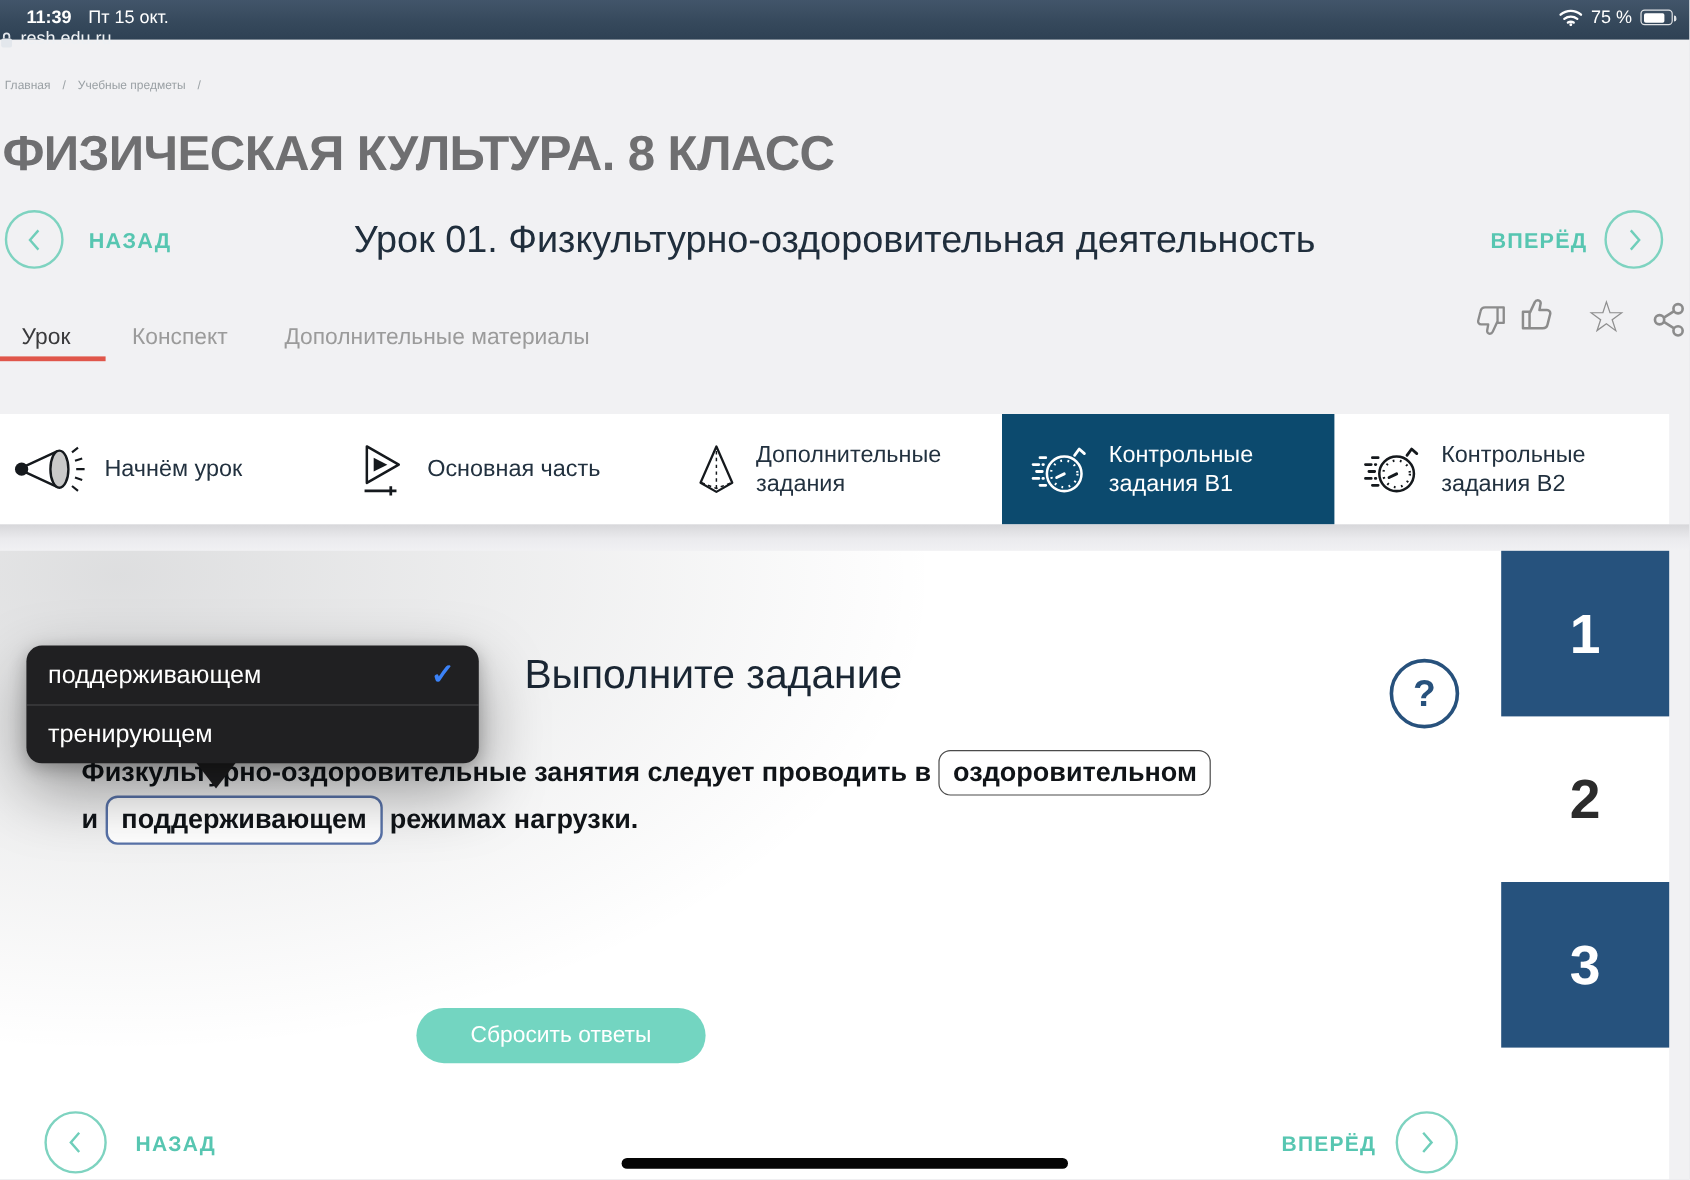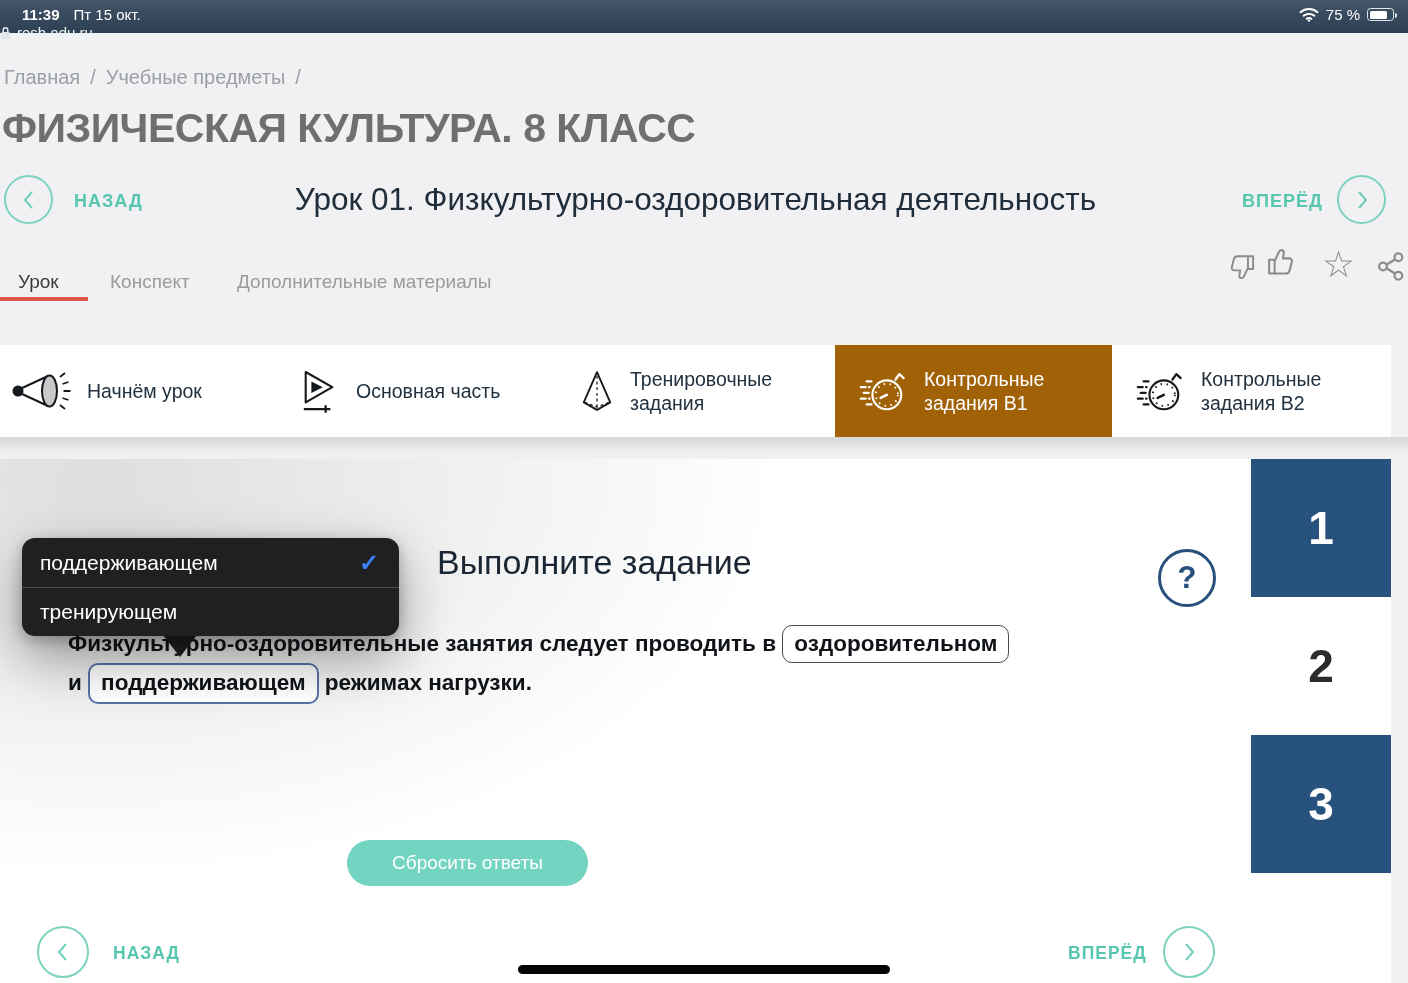--- a/index.html
+++ b/index.html
@@ -17,21 +17,21 @@
   }
   .status-left { position:absolute; top:6px; left:22px; display:flex; gap:14px; align-items:center; font-size:15px; }
   .status-time { font-weight:bold; }
   .status-right { position:absolute; top:6px; right:14px; display:flex; gap:7px; align-items:center; font-size:15px; }
   .battery { width:27px; height:13px; border:1.5px solid rgba(255,255,255,.85); border-radius:3.5px; position:relative; }
   .battery-fill { position:absolute; left:1.5px; top:1.5px; bottom:1.5px; width:70%; background:#fff; border-radius:1.5px; }
   .battery-nub { position:absolute; right:-4px; top:3.5px; width:2.5px; height:5px; background:rgba(255,255,255,.85); border-radius:0 2px 2px 0; }
   .urlrow { position:absolute; top:24px; left:0; width:100%; display:flex; justify-content:flex-start; align-items:center; gap:6px; font-size:15px; color:#eef1f4; }
 
   
-  .breadcrumb { position:absolute; top:66px; left:4px; font-size:20px; color:#9aa0a4; display:flex; gap:10px; }
+  .breadcrumb { position:absolute; top:66px; left:4px; font-size:10px; color:#9aa0a4; display:flex; gap:10px; }
   .page-h1 { position:absolute; top:105px; left:2px; font-size:41px; font-weight:bold; color:#6f6f71; letter-spacing:-0.5px; }
 
   
   .nav-circle { position:absolute; width:49px; height:49px; border:2px solid #7ed3c0; border-radius:50%; display:flex; align-items:center; justify-content:center; background:transparent; cursor:pointer; }
   .lesson-back-circle { top:175px; left:4px; }
   .lesson-fwd-circle { top:175px; left:1337px; }
   .teal-label { color:#57c6b1; font-size:18px; letter-spacing:1px; font-weight:bold; cursor:pointer; }
   .lesson-back-label { position:absolute; top:191px; left:74px; }
   .lesson-fwd-label { position:absolute; top:191px; left:1242px; }
   .lesson-title { position:absolute; top:181px; left:0; width:1391px; text-align:center; font-size:31.5px; color:#202e3c; }
@@ -45,21 +45,21 @@
   .rico { color:#8f8f8f; cursor:pointer; display:flex; align-items:center; }
   .star-glyph { font-size:37px; line-height:1; margin-left:16px; margin-top:-4px; }
 
   
   .section-tabs { position:absolute; top:345px; left:0; width:1391px; height:92px; background:#fff; display:flex; }
   .stab { display:flex; align-items:center; cursor:pointer; color:#22313f; }
   .stab .lbl { font-size:19.5px; line-height:1.25; }
   .stab1 { width:280px; padding-left:11px; gap:12px; }
   .stab2 { width:280px; padding-left:20px; gap:18px; }
   .stab3 { width:275px; padding-left:20px; gap:16px; }
-  .stab4 { width:277px; padding-left:23px; gap:16px; background:#a16207; color:#fff; }
+  .stab4 { width:277px; padding-left:23px; gap:16px; background:#0c4a6e; color:#fff; }
   .stab5 { width:279px; padding-left:23px; gap:16px; }
   .stab3 .lbl, .stab4 .lbl, .stab5 .lbl { width:150px; }
   .shadow-gap { position:absolute; top:437px; left:0; width:1408px; height:22px;
     background:linear-gradient(180deg,#d7d7da 0%, #ebebee 55%, #f1f1f3 100%); }
 
   
   .content {
     position:absolute; top:459px; left:0; width:1391px; height:524px;
     background:radial-gradient(1100px 640px at 7% 4%, rgba(30,34,42,0.15), rgba(30,34,42,0) 62%), #ffffff;
   }
@@ -219,21 +219,21 @@
       <span class="lbl">Основная часть</span>
     </div>
     <div class="stab stab3">
       <span>
         <svg width="34" height="46" viewBox="0 0 36 46">
           <path d="M18 3 32 35 18 43 4 35Z" fill="none" stroke="#15191d" stroke-width="2" stroke-linejoin="round"></path>
           <path d="M18 7v33" stroke="#15191d" stroke-width="1.3" stroke-dasharray="3 3" fill="none"></path>
           <path d="M5 35 18 40 31 35" stroke="#15191d" stroke-width="1.3" stroke-dasharray="3 3" fill="none"></path>
         </svg>
       </span>
-      <span class="lbl">Тренировочные задания</span>
+      <span class="lbl">Дополнительные задания</span>
     </div>
     <div class="stab stab4">
       <span style="color:#fff;">
         <svg width="50" height="52" viewBox="0 0 52 52" stroke="currentColor" fill="none">
           <circle cx="30" cy="30" r="15" stroke-width="2.2"></circle>
           <circle cx="30" cy="30" r="11.5" stroke-width="2" stroke-dasharray="1.5 4.8"></circle>
           <path d="M30 30l-6.5 3.2" stroke-width="2.6" stroke-linecap="round"></path>
           <path d="M39 14l4-5.5 4.5 4" stroke-width="2.4" stroke-linecap="round" stroke-linejoin="round"></path>
           <path d="M3 22h9M6 28h8M3 34h9M9 16h5M9 40h5" stroke-width="2.4" stroke-linecap="round" stroke-dasharray="5 3.5"></path>
         </svg>

